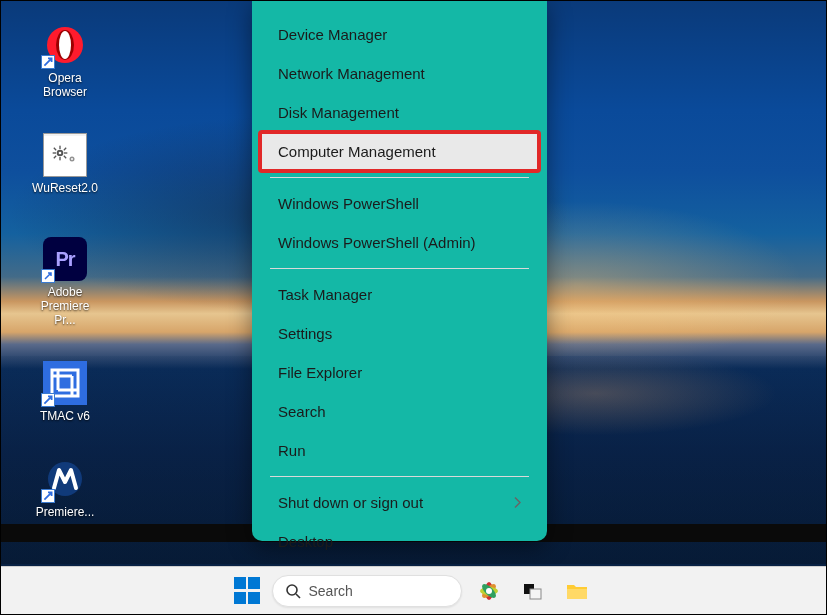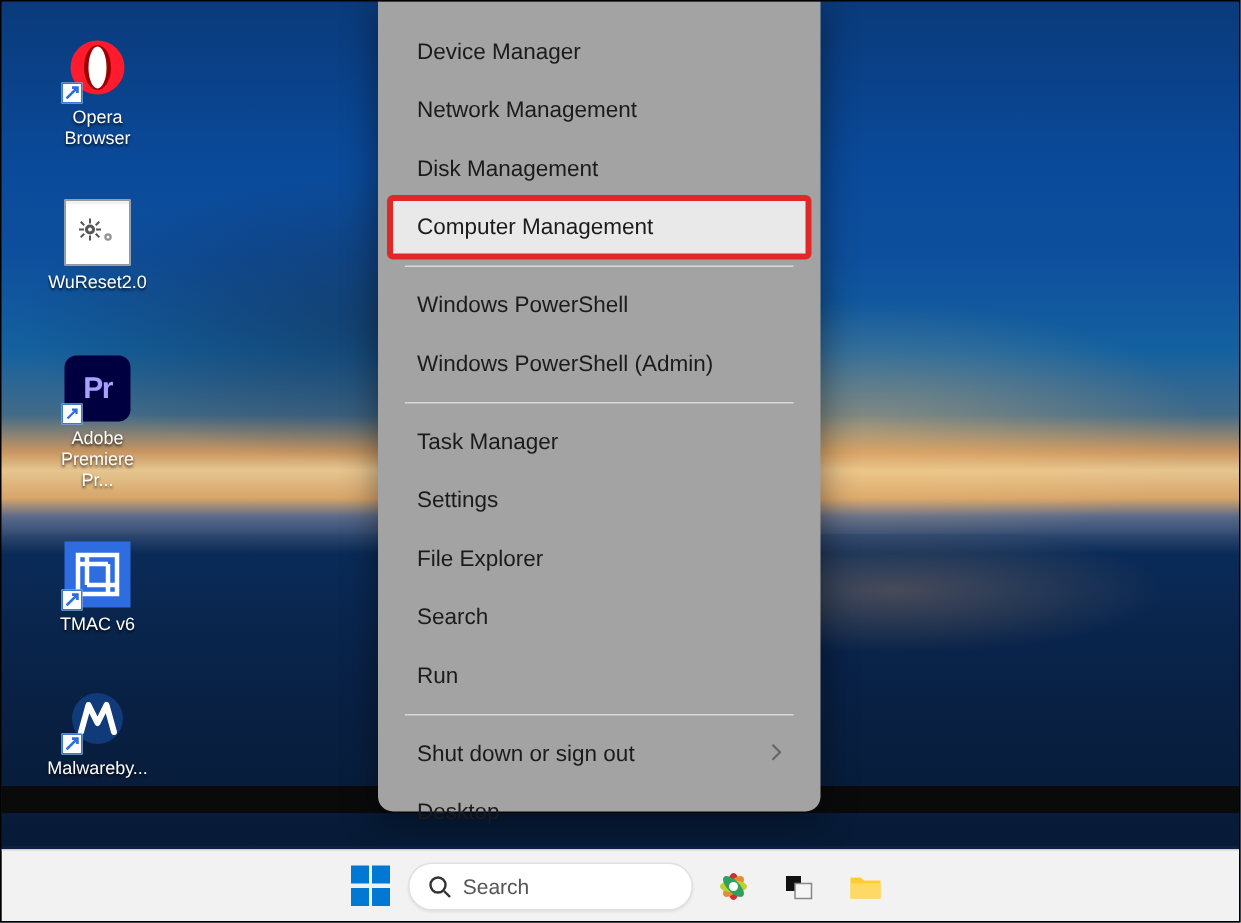--- a/index.html
+++ b/index.html
@@ -47,21 +47,21 @@
     .tile-wureset .gear2 svg{width:12px;height:12px; opacity:.8;}
     .tile-pr { width:44px; height:44px; background:#000040; border-radius:8px; color:#a9a0ff; font-weight:700; font-size:20px; display:flex; align-items:center; justify-content:center; letter-spacing:-1px; }
     .tile-tmac { width:44px; height:44px; background:#2e6de0; display:flex; align-items:center; justify-content:center; }
     .tile-tmac svg { width:34px; height:34px; }
     .tile-mwb { width:44px; height:44px; display:flex; align-items:center; justify-content:center; }
     .tile-mwb svg { width:38px; height:38px; }
 
     
     .power-menu {
       position:absolute; left:251px; top:0; width:295px; height:540px;
-      background:#a3a3a3; border-radius:0 0 10px 10px;
+      background:#14b8a6; border-radius:0 0 10px 10px;
       box-shadow:0 6px 24px rgba(0,0,0,.45);
       padding:14px 4px 6px;
     }
     .pm-item {
       height:39px; display:flex; align-items:center; padding:0 18px;
       font-size:15px; color:#1b1b1b; position:relative; border-radius:4px; margin:0 4px;
       cursor:pointer;
     }
     .pm-item.highlighted { background:#e9e9e9; outline:4px solid #e12828; outline-offset:-2px; border-radius:2px; }
     .pm-sep { height:1px; background:#d9d9d9; margin:6px 14px; }
@@ -165,21 +165,21 @@
       <svg viewBox="0 0 38 38">
           <circle cx="19" cy="19" r="17" fill="#103a7a"></circle>
           <path d="M8 28 L13 10 L19 22 L25 10 L30 28" stroke="#fff" stroke-width="4" fill="none" stroke-linecap="round" stroke-linejoin="round"></path>
         </svg>
       <div class="shortcut-arrow">
           <svg viewBox="0 0 10 10">
             <path d="M2 8 L8 2 M5 2 H8 V5" stroke="#2e6de0" stroke-width="1.5" fill="none"></path>
           </svg>
         </div>
     </div>
-    <div class="lbl">Malwareby...</div>
+    <div class="lbl">Premiere...</div>
   </div>
 
 </div>
 
 <div class="power-menu">
   <div class="pm-item">
       <span>Device Manager</span>
     </div>
   <div class="pm-item">
       <span>Network Management</span>

